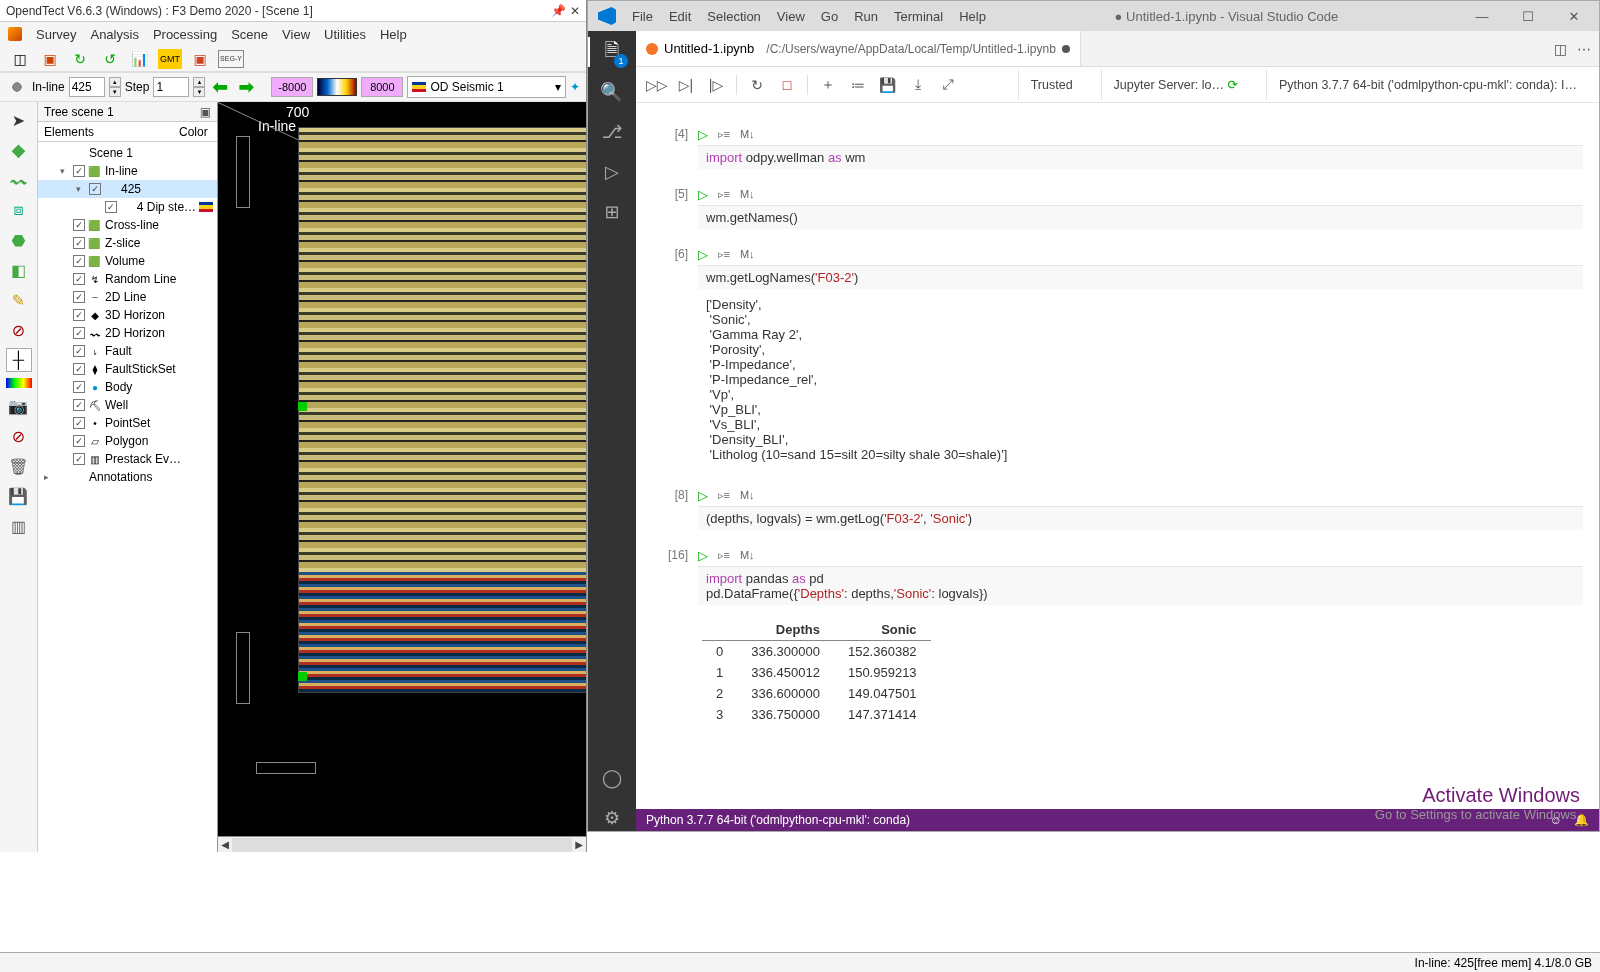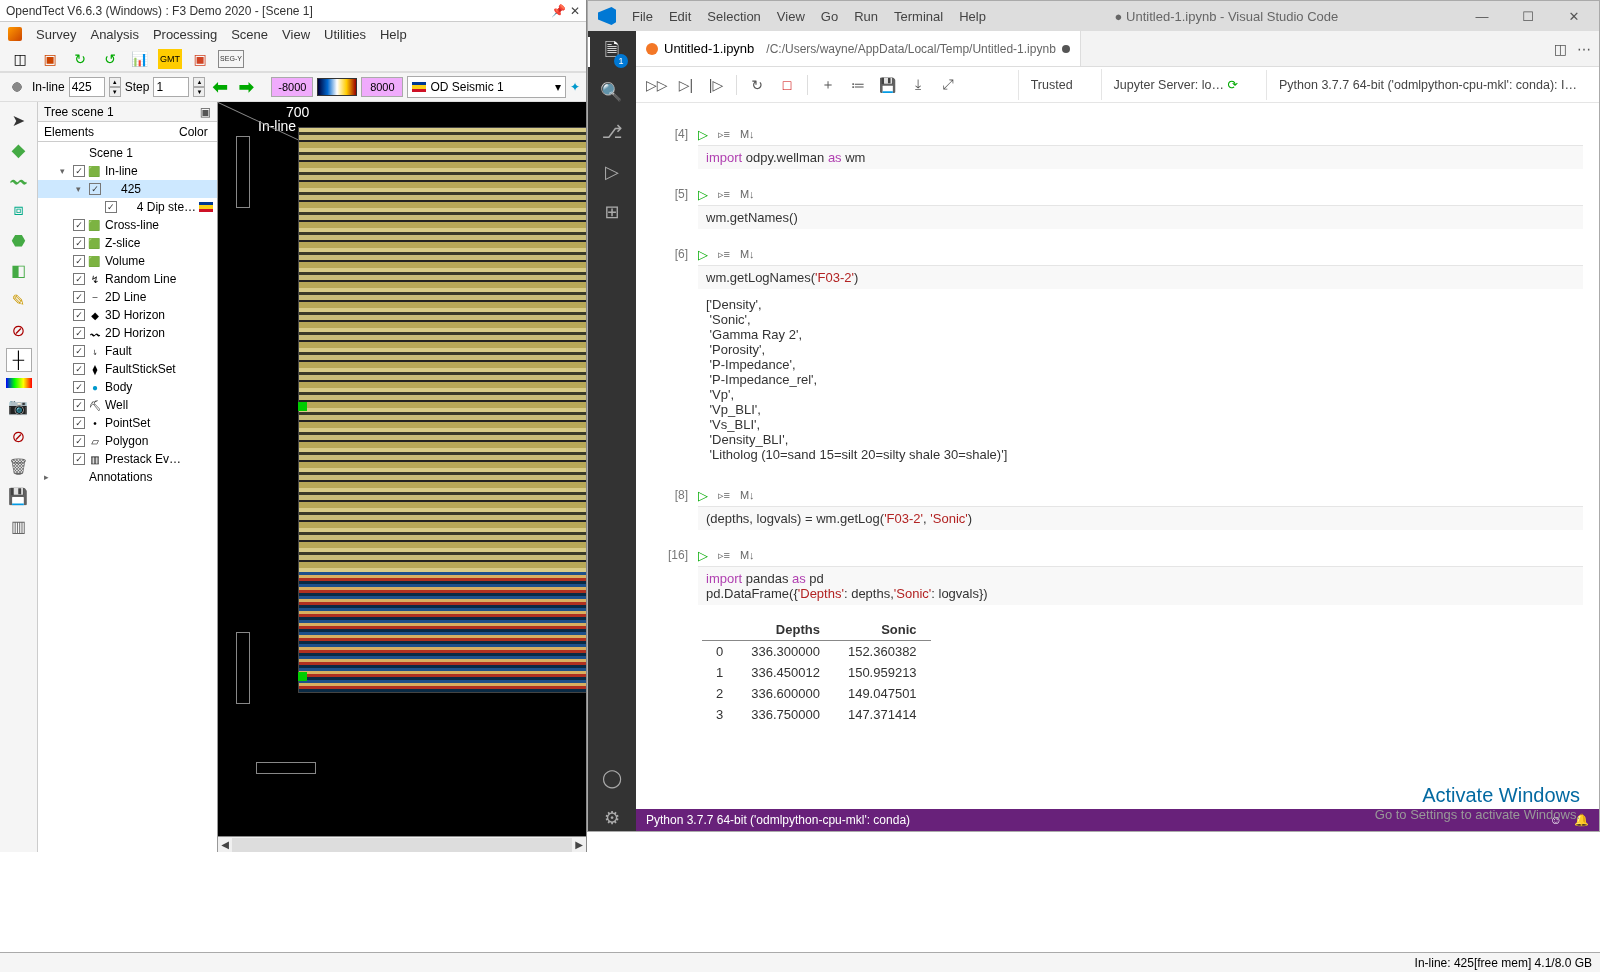--- a/index.html
+++ b/index.html
@@ -105,21 +105,21 @@
 
 .vs-status { height: 22px; background: #68217a; color: #fff; display: flex; align-items: center; padding: 0 10px; font-size: 12px; gap: 12px; }
 .vs-status .sp { flex: 1; }
 
 
 .od-right-icons { position: absolute; right: 0; top: 24px; width: 32px; background: #f5f5f5; border-left: 1px solid #ccc; display: flex; flex-direction: column; align-items: center; gap: 6px; padding-top: 6px; height: 800px; }
 .od-right-icons .ri { width: 24px; height: 22px; font-size: 16px; display: flex; align-items: center; justify-content: center; }
 
 
 .watermark { position: absolute; right: 20px; bottom: 150px; text-align: right; color: #888; pointer-events: none; }
-.watermark .l1 { font-size: 20px; color: #0369a1; }
+.watermark .l1 { font-size: 20px; color: #701a75; }
 .watermark .l2 { font-size: 13px; color: #999; }
 
 
 .bottom-strip { position: absolute; left: 0; right: 0; bottom: 0; height: 20px; background: #f5f5f5; border-top: 1px solid #aaa; display: flex; align-items: center; font-size: 12px; padding: 0 8px; }
 .bottom-strip .sp { flex: 1; }
 </style>
 </head>
 <body>
 
 <div class="od">

